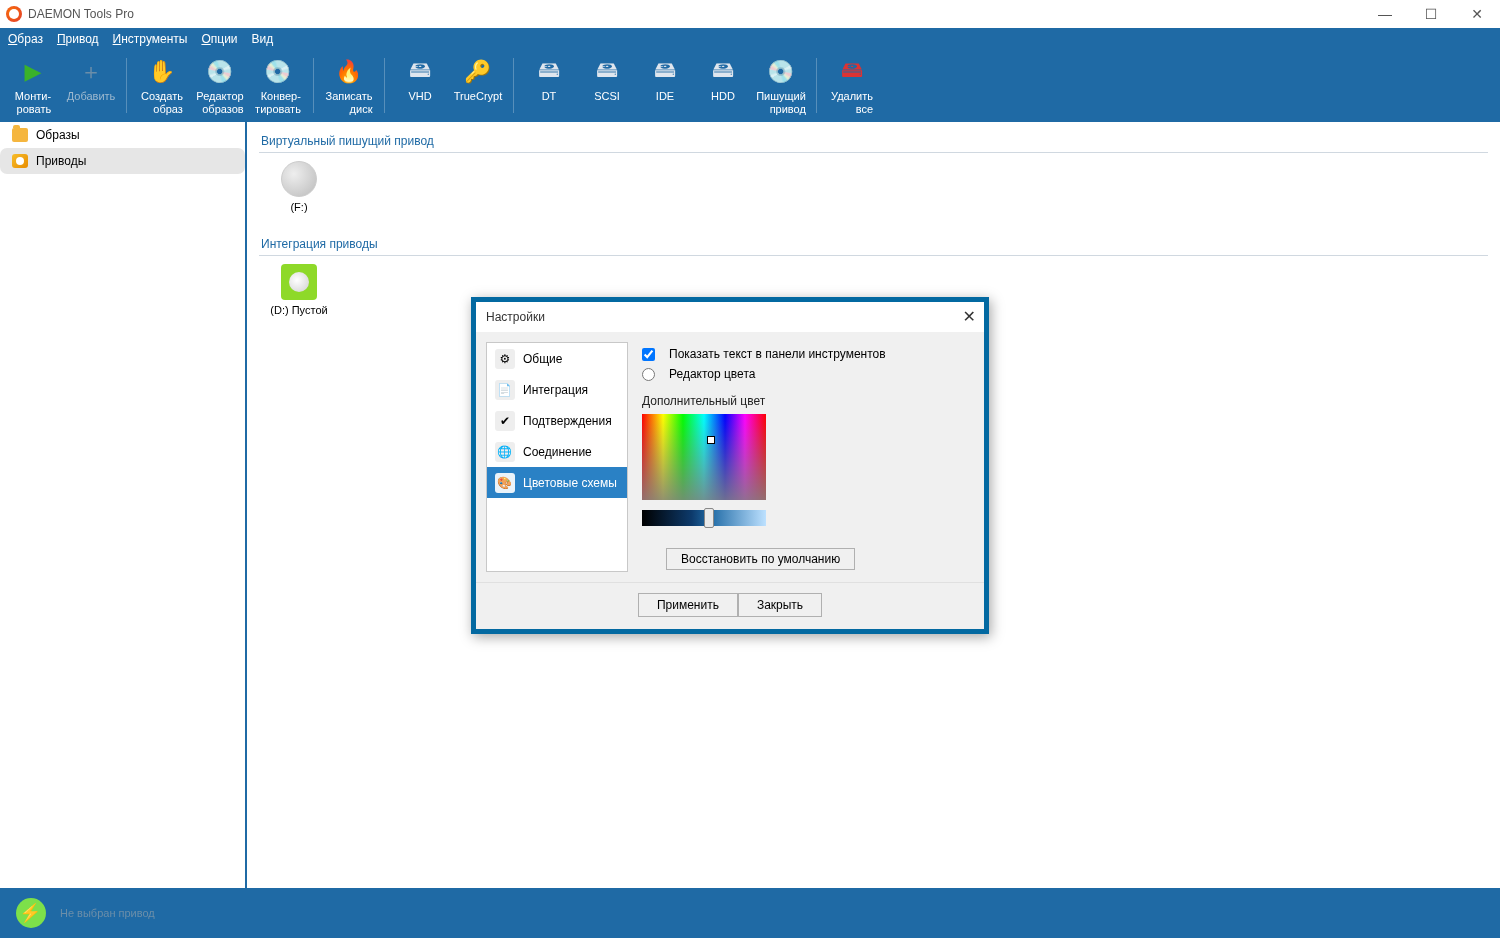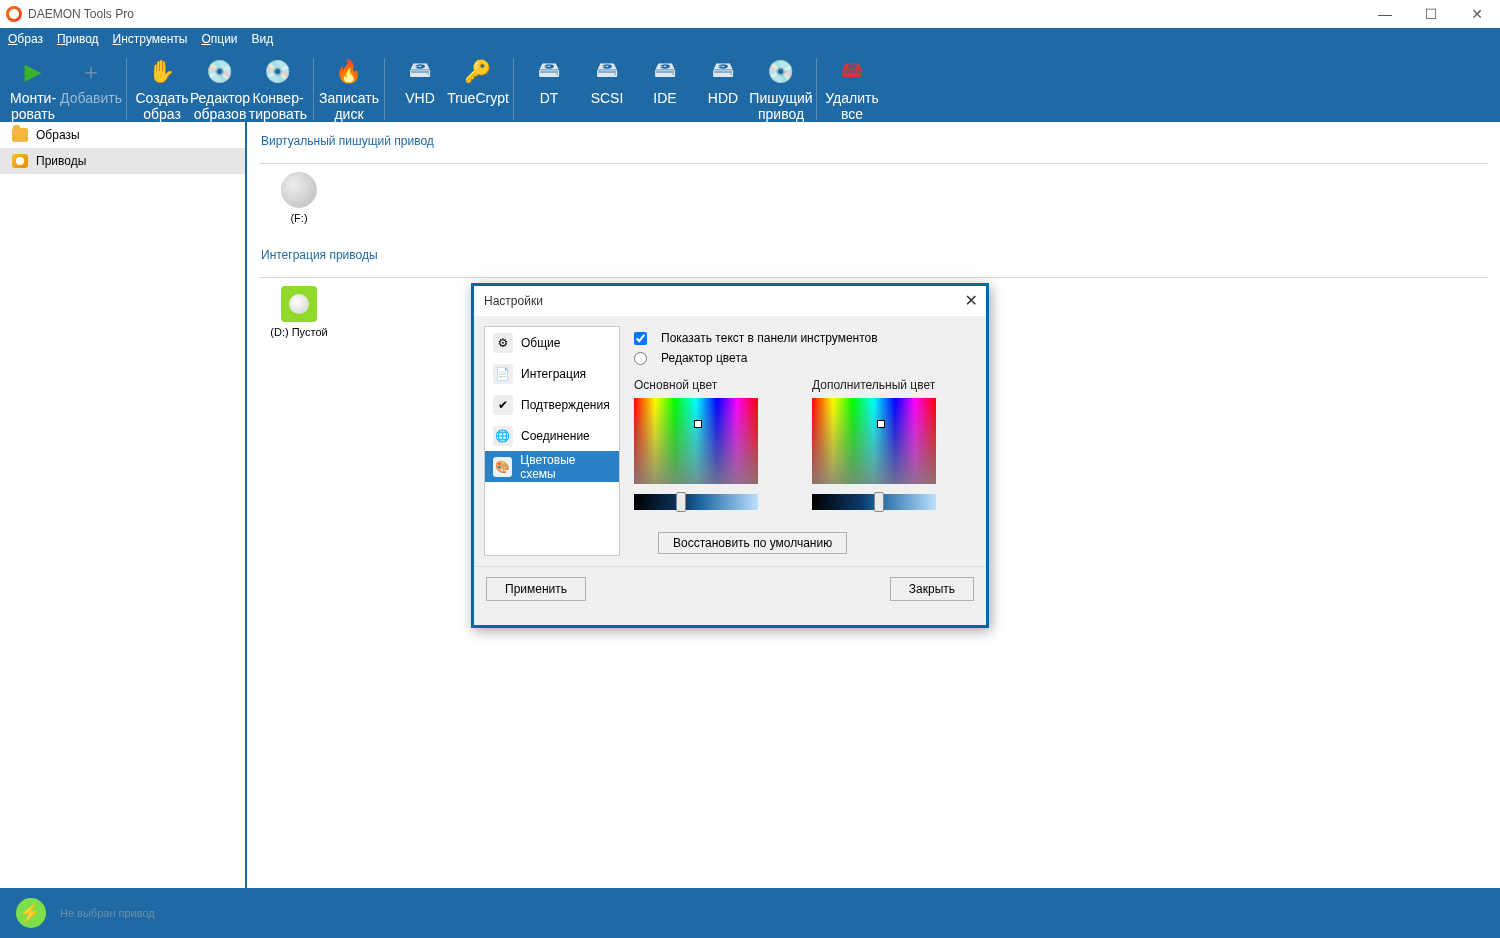--- a/index.html
+++ b/index.html
@@ -17,48 +17,48 @@
 .menubar { height: 22px; background: #1f6aa5; display: flex; align-items: center; padding: 0 8px; gap: 14px; }
 .menubar .mitem { color: #fff; font-size: 12px; cursor: default; }
 .menubar .mitem u { text-decoration: underline; }
 
 
 .toolbar { background: #1f6aa5; display: flex; align-items: flex-start; padding: 4px 4px 6px 4px; gap: 0; }
 .tgroup { display: flex; }
 .tdivider { width: 1px; background: rgba(255,255,255,0.25); margin: 4px 6px; align-self: stretch; }
 .tbtn { width: 58px; display: flex; flex-direction: column; align-items: center; justify-content: flex-start; padding: 2px 0; cursor: default; }
 .tbtn .ticon { width: 32px; height: 32px; display: flex; align-items: center; justify-content: center; margin-bottom: 2px; font-size: 22px; }
-.tbtn .tlabel { font-size: 14px; color: #fff; text-align: center; line-height: 1.15; white-space: pre-line; }
+.tbtn .tlabel { font-size: 11px; color: #fff; text-align: right; line-height: 1.15; white-space: pre-line; }
 .tbtn.disabled .tlabel { color: #9db9cf; }
 
 
 .body { position: absolute; top: 122px; bottom: 50px; left: 0; right: 0; display: flex; background: #fff; }
 .sidebar { width: 247px; background: #fff; border-right: 2px solid #1f6aa5; }
-.sidebar .sitem { display: flex; align-items: center; height: 26px; padding: 0 12px; font-size: 12px; gap: 8px; cursor: default; }
+.sidebar .sitem { display: flex; align-items: center; height: 26px; padding: 0 12px; font-size: 12px; gap: 8px; cursor: default; border-radius: 7px; }
 .sidebar .sitem .sicon { width: 16px; height: 14px; background: #f5b63f; border-radius: 2px; display: inline-block; position: relative; }
 .sidebar .sitem .sicon::before { content:""; position:absolute; top:-3px; left:1px; width:7px; height:3px; background:#f5b63f; border-radius:2px 2px 0 0; }
 .sidebar .sitem .sicon.disc { background: linear-gradient(135deg,#f7bd2a,#e88c00); border-radius:3px; }
 .sidebar .sitem .sicon.disc::before { content:""; left:4px; top:3px; width:8px; height:8px; border-radius:50%; background:#fff; }
 .sidebar .sitem.selected { background: #e6e6e6; }
 
 .main { flex: 1; padding: 6px 12px; position: relative; }
-.section-title { font-size: 12px; color: #1f6aa5; padding: 6px 0 15px 2px; border-bottom: 1px solid #d0d8e0; margin-bottom: 8px; }
+.section-title { font-size: 12px; color: #1f6aa5; padding: 6px 0 4px 2px; border-bottom: 1px solid #d0d8e0; margin-bottom: 8px; }
 .driveitem { display: inline-flex; flex-direction: column; align-items: center; width: 80px; margin-bottom: 18px; cursor:default; }
 .driveitem .dicon { width: 36px; height: 36px; border-radius: 50%; background: radial-gradient(circle at 35% 35%, #eee, #bbb); border: 1px solid #ccc; display:flex; align-items:center; justify-content:center; }
 .driveitem .dicon.green { background: #8ed929; border-radius: 4px; border:none; }
 .driveitem .dicon.green::after { content:""; width:20px; height:20px; border-radius:50%; background: radial-gradient(circle at 40% 40%, #fff, #cfcfcf); }
 .driveitem .dlabel { font-size: 11px; color: #000; margin-top: 4px; text-align:center; white-space:nowrap; }
 
 
 .statusbar { position: absolute; bottom: 0; left: 0; right: 0; height: 50px; background: #1f6aa5; display: flex; align-items: center; padding: 0 16px; gap: 14px; }
 .statusbar .bolt { width: 30px; height: 30px; border-radius: 50%; background: #7de04a; display:flex; align-items:center; justify-content:center; font-size:18px; color:#1f6aa5; }
 .statusbar .stext { color: #6b8ea9; font-size: 11px; }
 
 
-.dialog { position: absolute; left: 471px; top: 283px; width: 518px; background: #f0f0f0; border: 3px solid #0369a1; box-shadow: 2px 3px 12px rgba(0,0,0,0.35); z-index: 50; }
+.dialog { position: absolute; left: 471px; top: 297px; width: 518px; background: #f0f0f0; border: 5px solid #0369a1; box-shadow: 2px 3px 12px rgba(0,0,0,0.35); z-index: 50; }
 .dialog .dtitlebar { height: 30px; background: #fff; display: flex; align-items: center; padding: 0 10px; font-size: 12px; color: #333; position: relative; }
 .dialog .dclose { position: absolute; right: 8px; top: 5px; font-size: 16px; color: #333; cursor:default; }
 .dialog .dbody { display: flex; padding: 10px; gap: 10px; }
 .dnav { width: 142px; border: 1px solid #c8c8c8; background: #fff; display: flex; flex-direction: column; }
 .dnav .dnitem { height: 31px; display: flex; align-items: center; gap: 8px; padding: 0 8px; font-size: 12px; cursor:default; }
 .dnav .dnitem .dnicon { width: 20px; height: 20px; border-radius:3px; background:#eee; display:flex; align-items:center; justify-content:center; font-size:12px; }
 .dnav .dnitem.selected { background: #2a81c5; color: #fff; }
 .dnav .dnitem.selected .dnicon { background: rgba(255,255,255,0.9); }
 
 .dcontent { flex: 1; padding: 2px 4px; font-size: 12px; }
@@ -69,21 +69,21 @@
 .cp .cplabel { font-size: 12px; color: #222; margin-bottom: 6px; }
 .cp .cpfield { width: 124px; height: 86px; position: relative; background:
    linear-gradient(to bottom, rgba(0,0,0,0) 0%, rgba(128,128,128,0.85) 100%),
    linear-gradient(to right, #ff0000 0%, #ffff00 17%, #00ff00 33%, #00ffff 50%, #0000ff 67%, #ff00ff 83%, #ff0000 100%);
 }
 .cp .cpfield .marker { position:absolute; width:8px; height:8px; border:1px solid #000; background:#fff; left:52%; top:30%; transform:translate(-50%,-50%); }
 .cp .cpslider { width:124px; height:16px; margin-top:10px; background: linear-gradient(to right, #000 0%, #0d3a6b 40%, #1f6aa5 55%, #bde1ff 100%); position:relative; }
 .cp .cpslider .thumb { position:absolute; top:-2px; left:34%; width:10px; height:20px; background:#e9e9e9; border:1px solid #888; border-radius:2px; }
 .dcontent .restore { margin-top: 22px; padding-left: 24px; }
 .dcontent .restore button { padding: 3px 14px; font-size:12px; background:#f0f0f0; border:1px solid #b0b0b0; cursor:default; }
-.dfooter { display:flex; justify-content:space-between; gap:0; padding: 10px 12px 24px; border-top:1px solid #e0e0e0; }
+.dfooter { display:flex; justify-content:center; gap:0; padding: 10px 12px 12px; border-top:1px solid #e0e0e0; }
 .dfooter button { padding: 4px 18px; font-size:12px; background:#f0f0f0; border:1px solid #b0b0b0; cursor:default; }
 
 
 .ico-play { color:#3ab22a; } .ico-plus{color:#6b8ea9;} .ico-hand{color:#f5a623;} .ico-disc{color:#aab;}
 .ico-fire{color:#ff7a00;} .ico-key{color:#f4b400;} .ico-drive{color:#dfe6ee;} .ico-del{color:#d33;}
 </style>
 </head>
 <body>
 
 <div class="titlebar">
@@ -249,29 +249,20 @@
       <label class="optrow">
         <input type="checkbox" checked="" style="">
         <span>Показать текст в панели инструментов</span>
       </label>
       <label class="optrow">
         <input type="radio" name="clr" style="">
         <span>Редактор цвета</span>
       </label>
       <div class="colorpickers">
         <div class="cp">
-          <div class="cplabel">Основной цвет</div>
-          <div class="cpfield">
-              <div class="marker"></div>
-            </div>
-          <div class="cpslider">
-              <div class="thumb"></div>
-            </div>
-        </div>
-        <div class="cp">
           <div class="cplabel">Дополнительный цвет</div>
           <div class="cpfield">
               <div class="marker" style="left:56%"></div>
             </div>
           <div class="cpslider">
               <div class="thumb" style="left:50%"></div>
             </div>
         </div>
       </div>
       <div class="restore">

